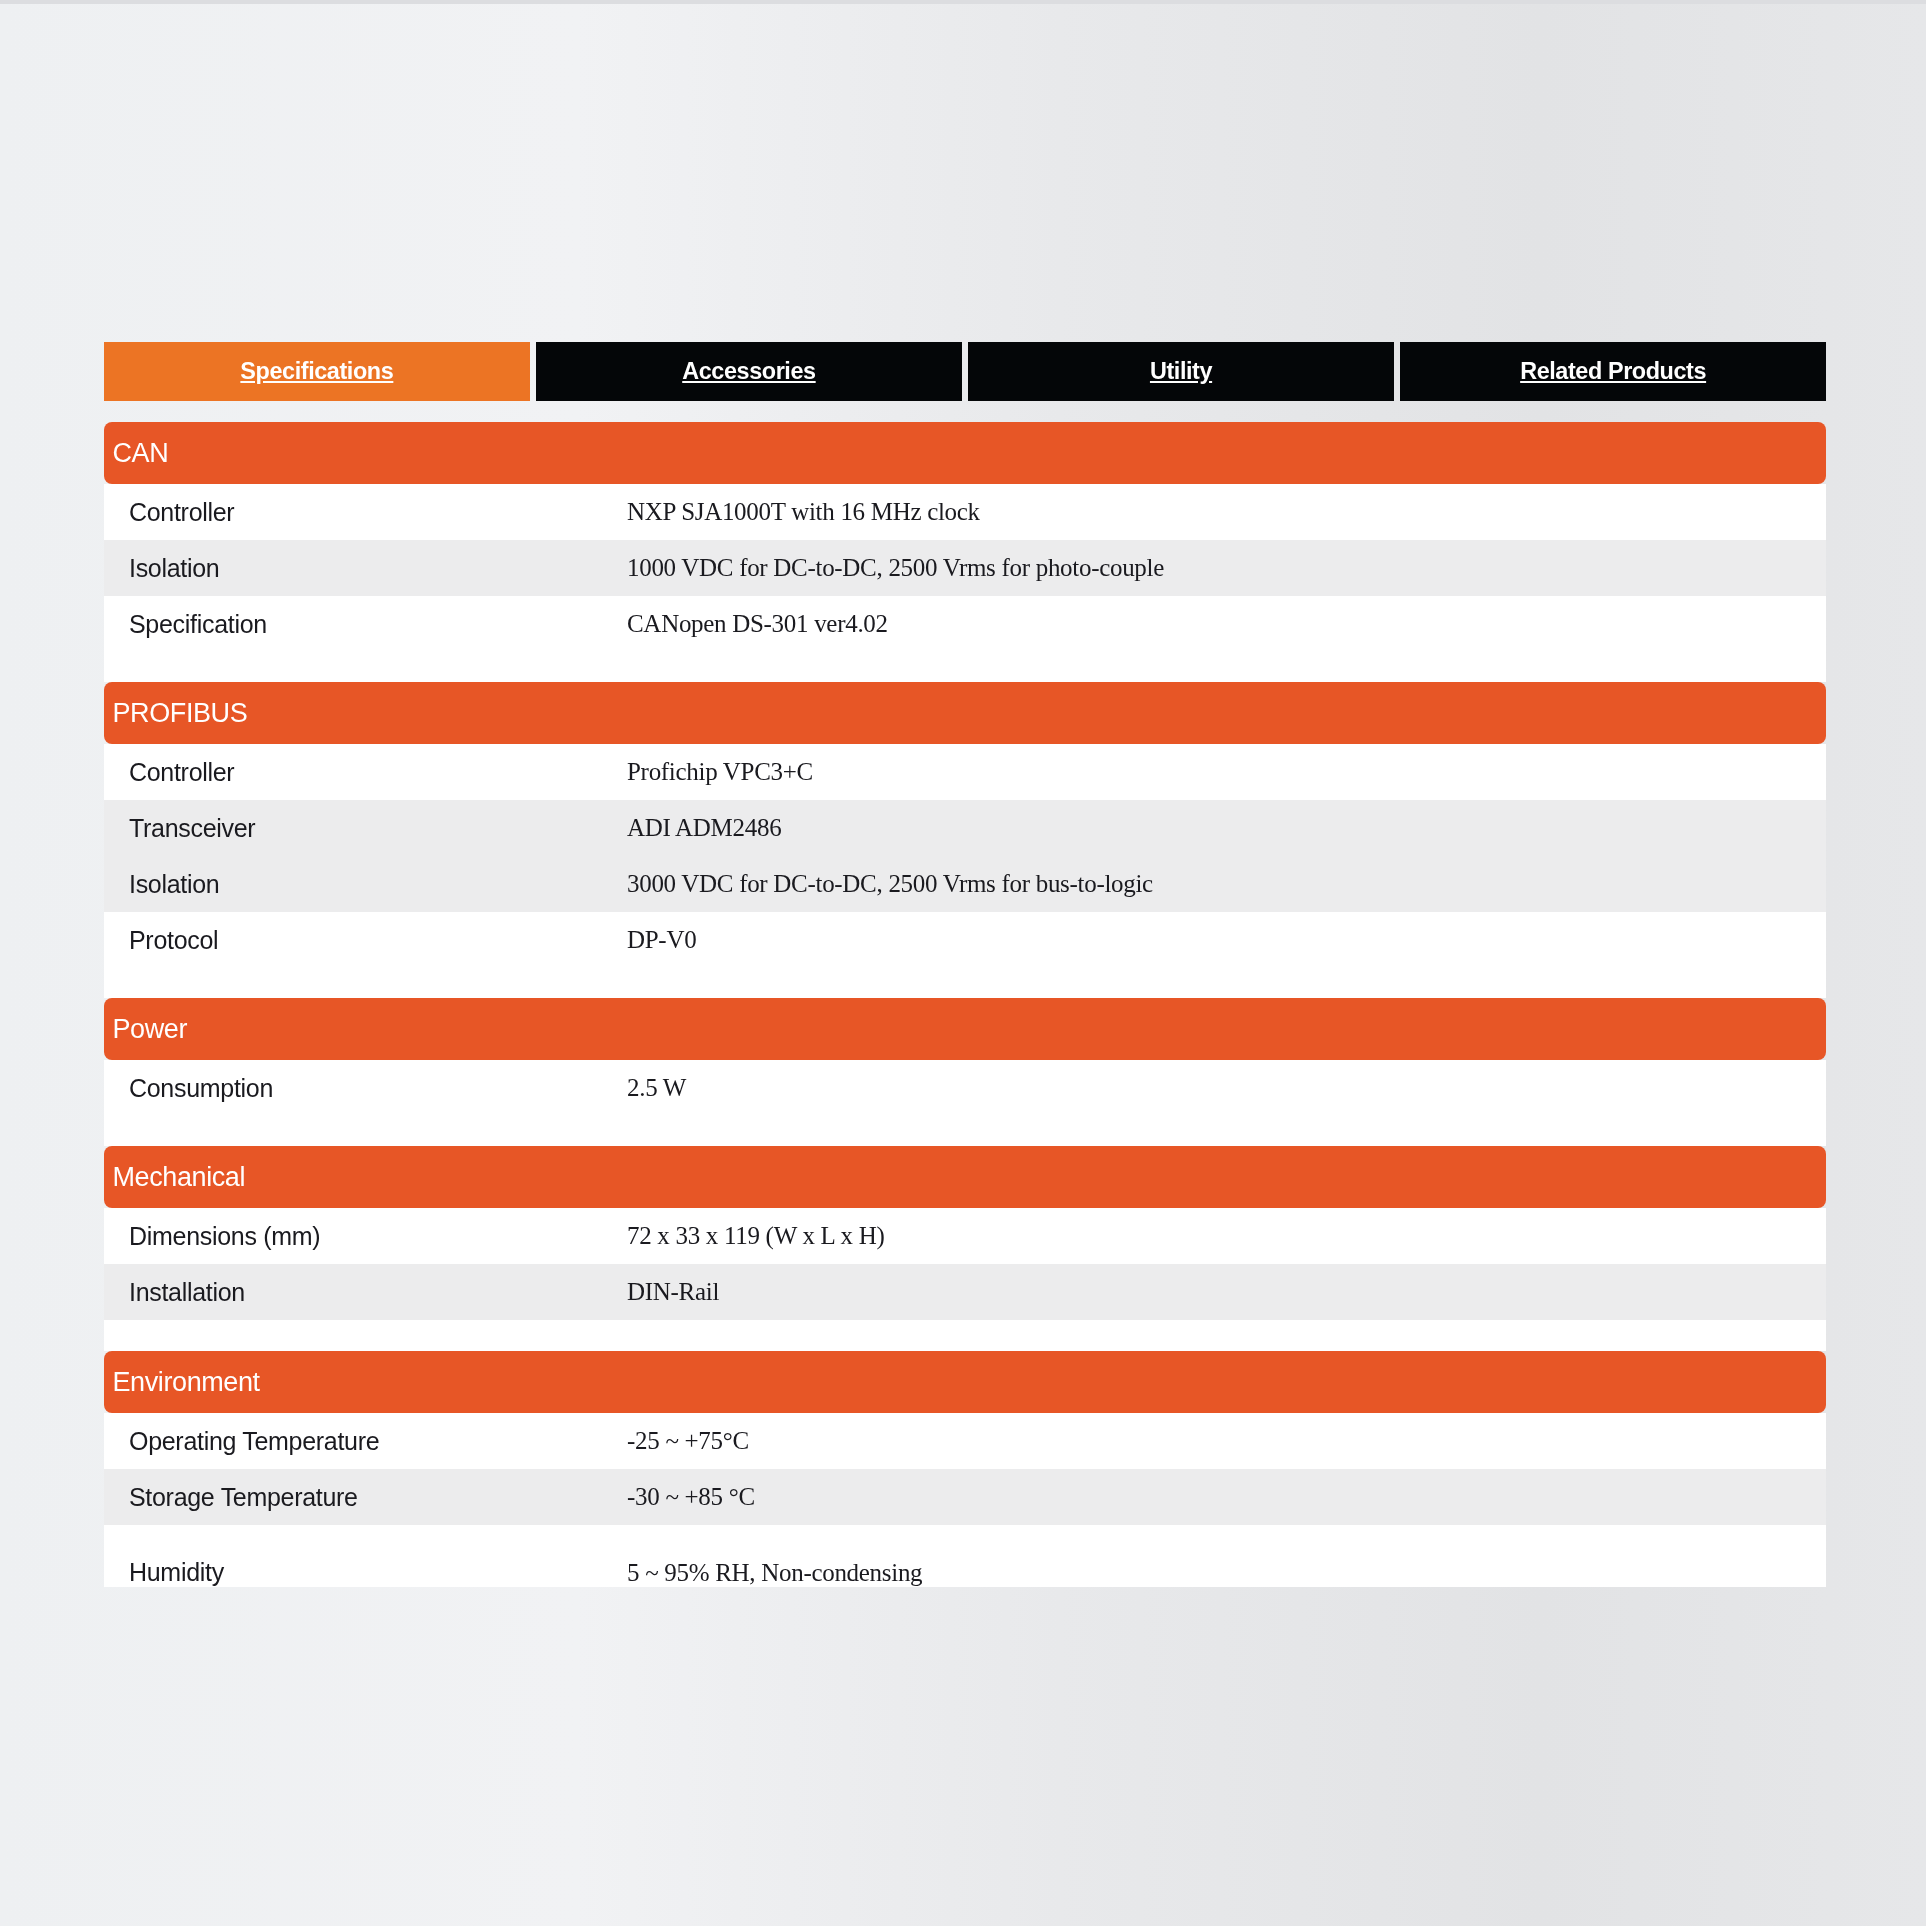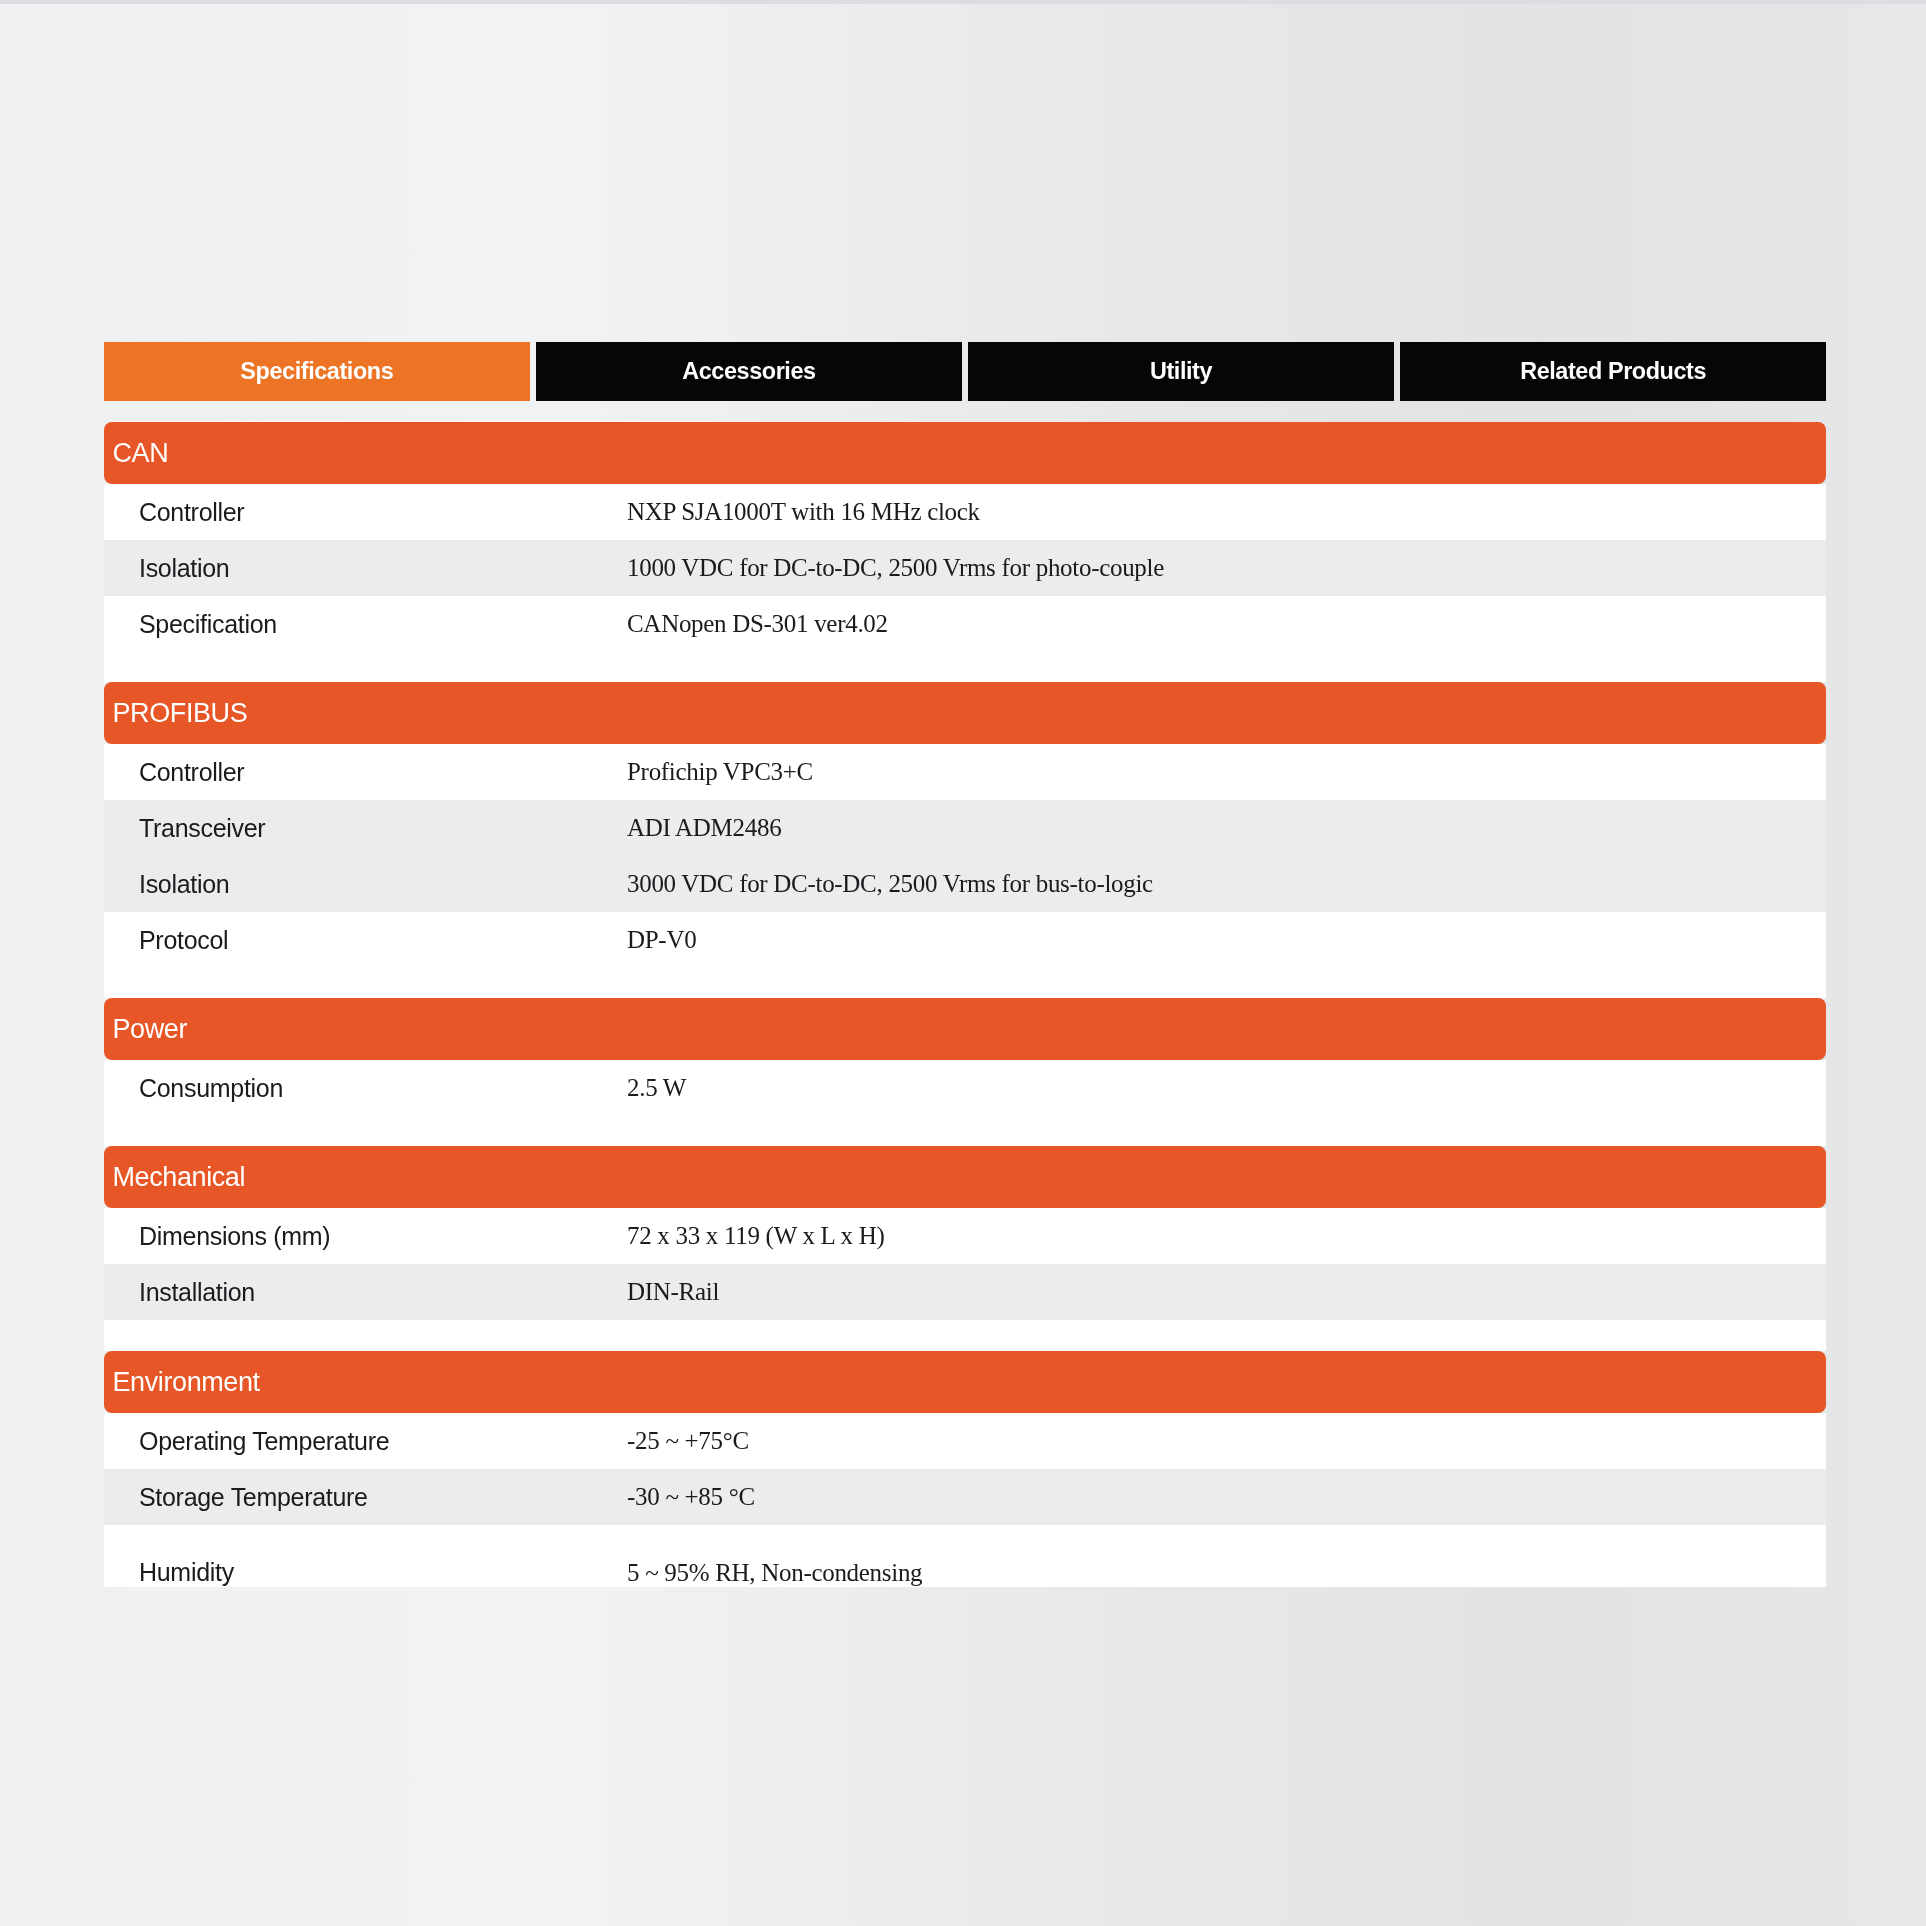--- a/index.html
+++ b/index.html
@@ -31,20 +31,21 @@
     flex: 1 1 0;
     background: #040608;
     color: #ffffff;
     font-weight: bold;
     font-size: 23.4px;
     display: flex;
     align-items: center;
     justify-content: center;
     letter-spacing: -0.4px;
     cursor: pointer;
+    text-decoration: underline;
   }
   .tab.active {
     background: #ec7424;
   }
   .spec {
     position: absolute;
     left: 104px;
     top: 422px;
     width: 1722px;
   }
@@ -66,21 +67,21 @@
     background: #ffffff;
     color: #1a1a1f;
     font-size: 25px;
     letter-spacing: -0.3px;
   }
   .row.alt {
     background: #ececed;
   }
   .row .label {
     width: 523px;
-    padding-left: 35px;
+    padding-left: 25px;
     box-sizing: border-box;
   }
   .row .value {
     flex: 1;
     font-family: Liberation Serif, serif;
   }
   .section-gap {
     height: 30px;
     background: #ffffff;
   }

